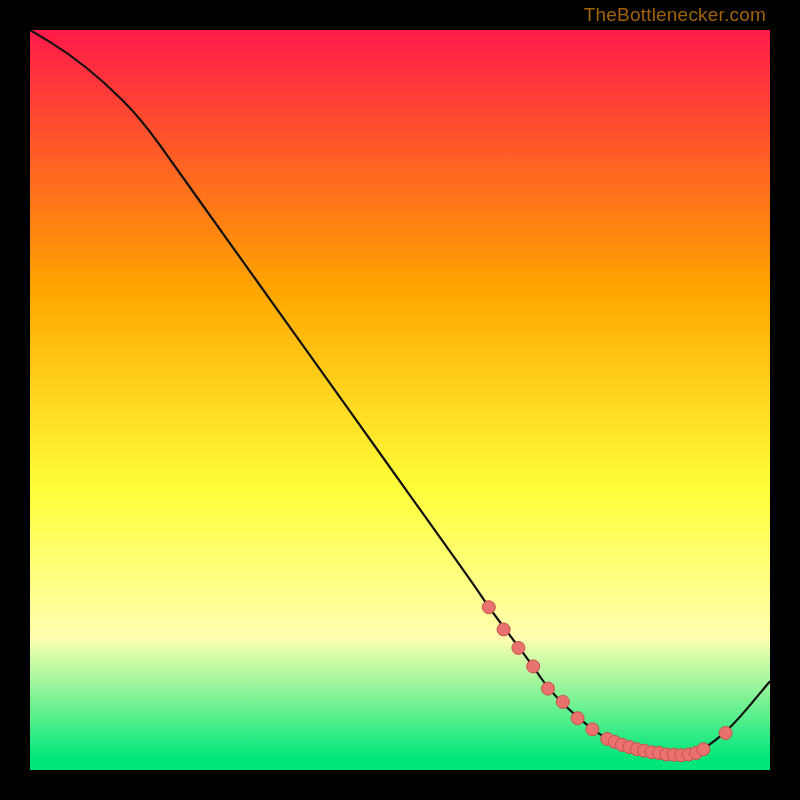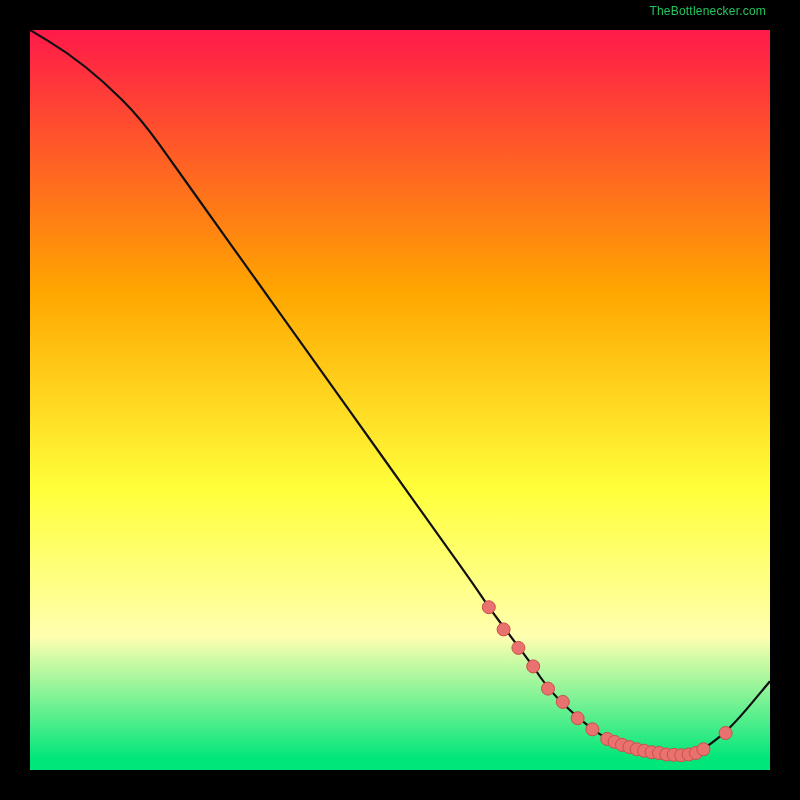--- a/index.html
+++ b/index.html
@@ -23,22 +23,22 @@
     position: absolute;
     left: 0;
     top: 0;
     width: 740px;
     height: 740px;
   }
   .watermark {
     position: absolute;
     top: 4px;
     right: 34px;
-    color: #22c55e;
-    font-size: 12px;
+    color: #a16207;
+    font-size: 19px;
     letter-spacing: 0.2px;
     font-weight: 500;
   }
   svg { display: block; }
 </style>
 </head>
 <body>
 
 <div class="watermark">TheBottlenecker.com</div>
 

